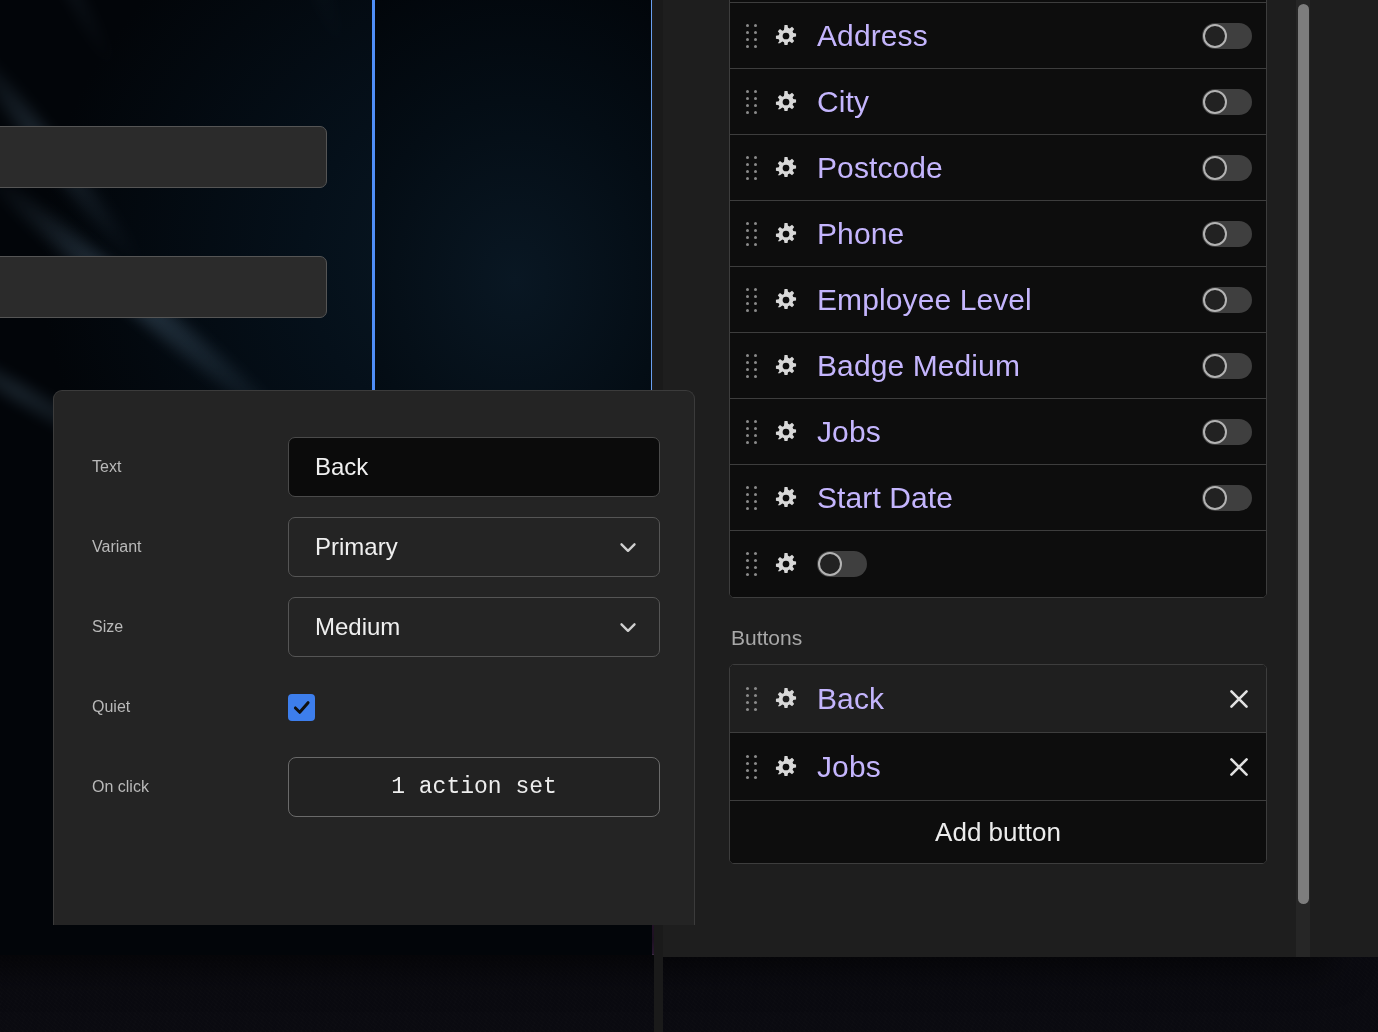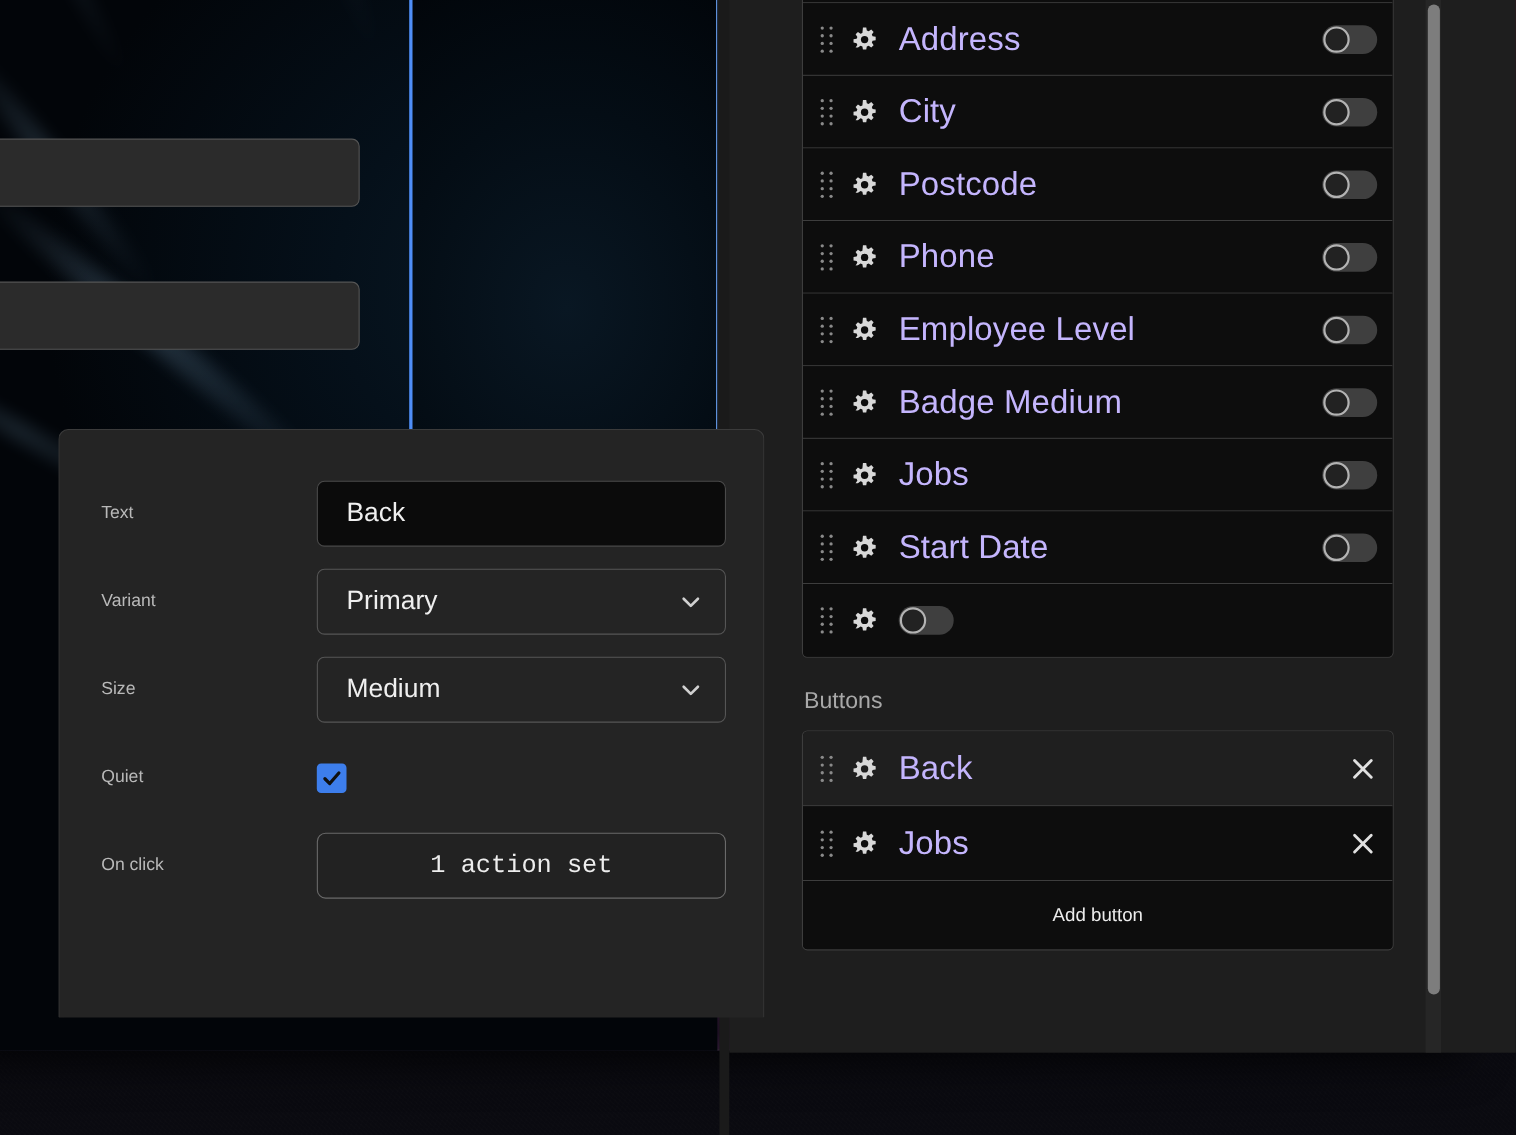--- a/index.html
+++ b/index.html
@@ -257,21 +257,21 @@
   }
   .button-row.highlight { background: #1f1f1f; }
   .close-x { flex: 0 0 auto; display: block; }
   .add-button-row {
     height: 62px;
     display: flex;
     align-items: center;
     justify-content: center;
     background: #0d0d0d;
     color: #ececec;
-    font-size: 17px;
+    font-size: 26px;
   }
 
   
   #properties-popup {
     position: absolute;
     left: 53px;
     top: 390px;
     width: 642px;
     height: 535px;
     background: #242424;

